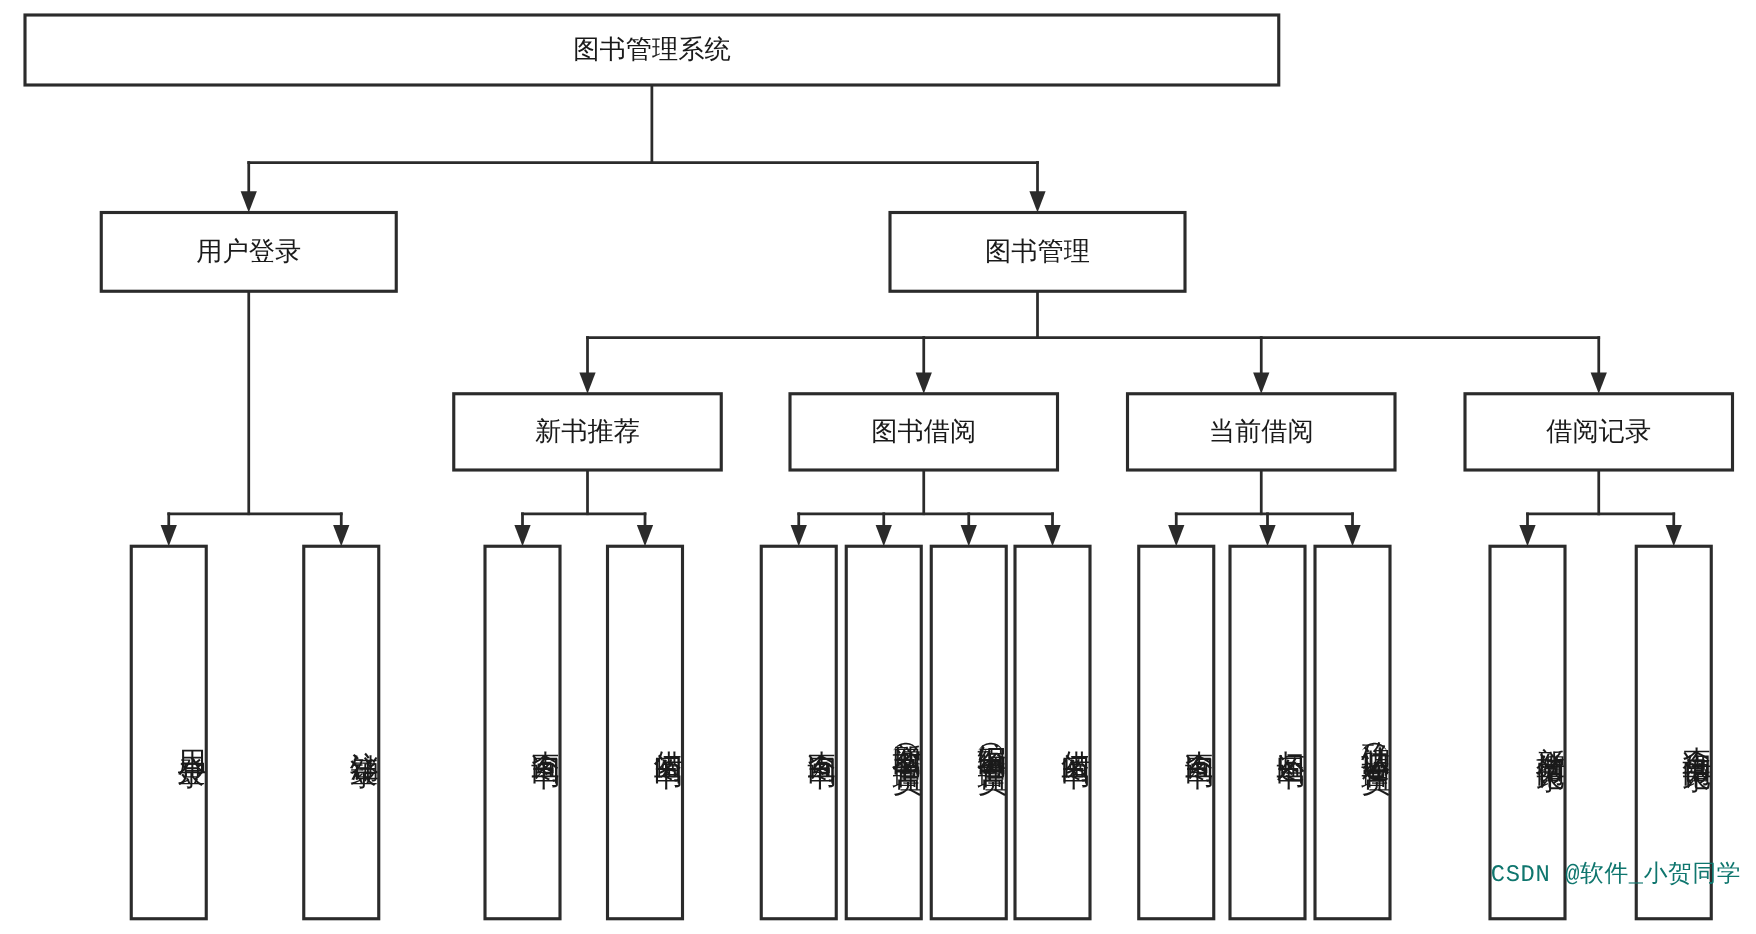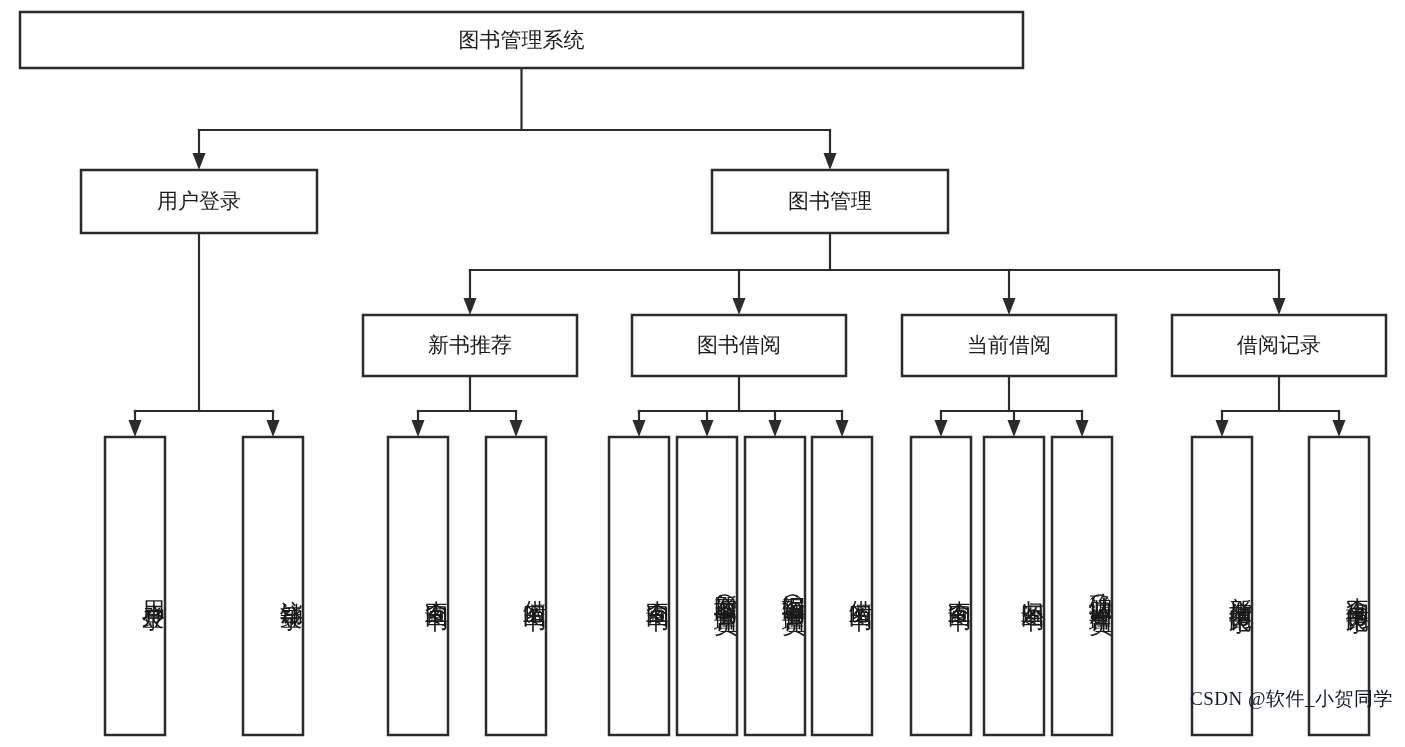--- a/index.html
+++ b/index.html
@@ -60,23 +60,23 @@
     font-size: 23px;
     line-height: 1.0;
     letter-spacing: 3px;
     color: #1a1a1a;
     pointer-events: none;
   }
   .watermark {
     position: absolute;
     right: 12px;
     bottom: 4px;
-    font-family: Liberation Serif, serif;
+    font-family: Liberation Mono, monospace;
     font-size: 19px;
-    color: #0f172a;
+    color: #0f766e;
     letter-spacing: 0.5px;
     white-space: nowrap;
   }
 </style>
 </head>
 <body>
 
 <div id="diagram-root">
 
   <svg id="flow" viewBox="0 0 1405 747">

